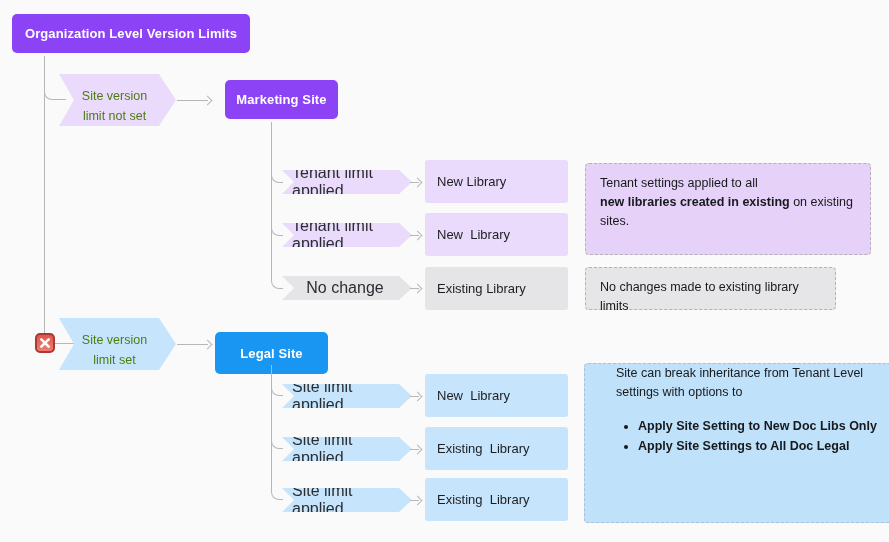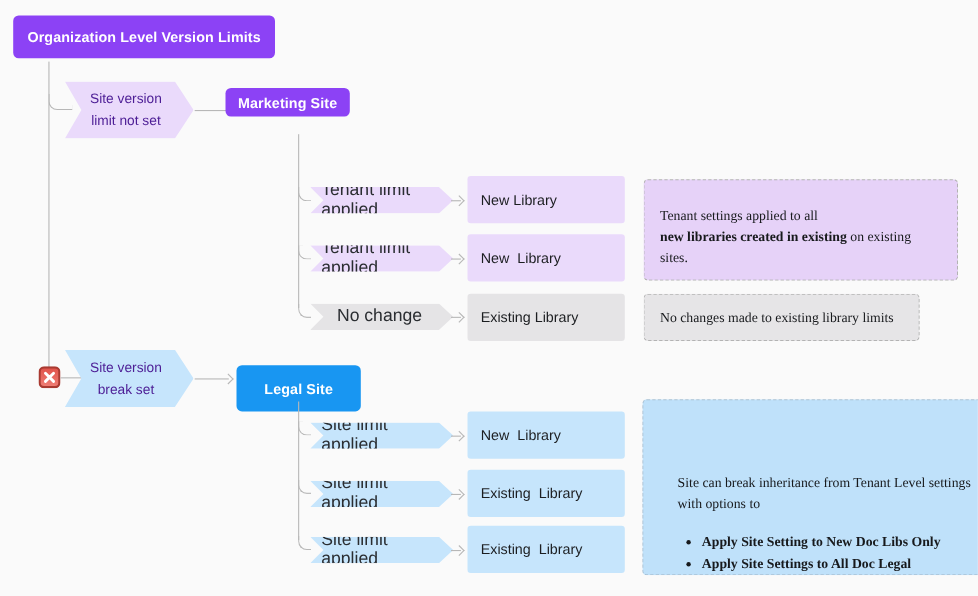--- a/index.html
+++ b/index.html
@@ -13,22 +13,22 @@
   }
   
   .node{
     position:absolute;border-radius:5px;display:flex;align-items:center;justify-content:center;
     color:#fff;font-weight:bold;font-size:13px;letter-spacing:.1px;
   }
   .node.purple{background:var(--purple,#8c42f5);}
   .node.blue{background:var(--blue,#1896f2);}
   
   .chev-big{
-    position:absolute;display:flex;flex-direction:column;align-items:center;justify-content:center;
-    font-size:12.5px;line-height:20px;color:#4c1d95;text-align:center;
+    position:absolute;display:flex;flex-direction:column;align-items:center;justify-content:flex-end;
+    font-size:12.5px;line-height:20px;color:#4d7c0f;text-align:center;
     padding-left:10px;padding-right:16px;box-sizing:border-box;
     clip-path:polygon(0 0, calc(100% - 17px) 0, 100% 50%, calc(100% - 17px) 100%, 0 100%, 15px 50%);
   }
   
   .chev-small{
     position:absolute;display:flex;align-items:center;justify-content:center;
     font-size:16px;color:#2a2d31;box-sizing:border-box;
     padding-left:10px;padding-right:14px;
     clip-path:polygon(0 0, calc(100% - 13px) 0, 100% 50%, calc(100% - 13px) 100%, 0 100%, 12px 50%);
   }
@@ -38,23 +38,22 @@
   
   .lib{
     position:absolute;border-radius:3px;display:flex;align-items:center;
     font-size:13px;color:#1c1e21;padding-left:12px;box-sizing:border-box;white-space:pre;
   }
   
   .note{
     position:absolute;border-radius:4px;box-sizing:border-box;
     font-size:12.5px;line-height:19px;color:#17191c;
     border:1.5px dashed var(--note-border,#b3b3b3);
-    display:flex;flex-direction:column;justify-content:flex-end;
+    display:flex;flex-direction:column;justify-content:flex-start;
     padding:10px 14px;
-    font-family:Liberation Serif, serif;
   }
   .note.purple{background:var(--purple-note,#e6d2f8);}
   .note.gray{background:var(--gray-note,#e6e5e7);}
   .note.blue{background:var(--blue-note,#bfe1fa);border-color:#a9c1d4;}
   .note ul{margin:14px 0 0 0;padding-left:22px;}
   .note li{font-weight:bold;line-height:20px;}
   
   .vline{position:absolute;width:0;border-left:1.5px solid var(--connector,#b7b7b7);}
   .hline{position:absolute;height:0;border-top:1.5px solid var(--connector,#b7b7b7);}
   .elbow{
@@ -81,21 +80,21 @@
   <div class="vline" style="left:44px;top:56px;height:278px;"></div>
   <div class="elbow" style="left:44px;top:85px;width:22px;height:15px;"></div>
 
   <div class="chev-big fill-purple-light" style="left:59px;top:74px;width:117px;height:52px;">
     <span>Site version</span>
     <span>limit not set</span>
   </div>
   <div class="hline" style="left:177px;top:100px;width:31px;"></div>
   <div class="ah" style="left:204px;top:97px;"></div>
 
-  <div class="node purple" style="left:205px;top:80px;width:113px;height:26px;">Marketing Site</div>
+  <div class="node purple" style="left:225px;top:80px;width:113px;height:39px;">Marketing Site</div>
 
   <div class="vline" style="left:271px;top:122px;height:158px;"></div>
   <div class="elbow" style="left:271px;top:170px;width:12px;height:13px;"></div>
   <div class="elbow" style="left:271px;top:223px;width:12px;height:13px;"></div>
   <div class="elbow" style="left:271px;top:276px;width:12px;height:13px;"></div>
 
   <div class="chev-small fill-purple-light" style="left:282px;top:170px;width:130px;height:24px;">Tenant limit applied</div>
   <div class="hline" style="left:410px;top:182px;width:9px;"></div>
   <div class="ah" style="left:414px;top:179px;"></div>
   <div class="lib fill-purple-light" style="left:425px;top:160px;width:143px;height:43px;">New Library</div>
@@ -129,21 +128,21 @@
         </linearGradient>
       </defs>
       <rect x="1" y="1" width="18" height="18" rx="4" fill="url(#xg)" stroke="#a93a31" stroke-width="2"></rect>
       <path d="M6.3 6.3 L13.7 13.7 M13.7 6.3 L6.3 13.7" stroke="#ffffff" stroke-width="2.6" stroke-linecap="round"></path>
     </svg>
   </span>
   <div class="hline" style="left:55px;top:343px;width:26px;"></div>
 
   <div class="chev-big fill-blue-light" style="left:59px;top:318px;width:117px;height:52px;">
     <span>Site version</span>
-    <span>break set</span>
+    <span>limit set</span>
   </div>
   <div class="hline" style="left:177px;top:344px;width:31px;"></div>
   <div class="ah" style="left:204px;top:341px;"></div>
 
   <div class="node blue" style="left:215px;top:332px;width:113px;height:42px;">Legal Site</div>
 
   <div class="vline" style="left:271px;top:365px;height:126px;"></div>
   <div class="elbow" style="left:271px;top:383px;width:12px;height:13px;"></div>
   <div class="elbow" style="left:271px;top:436px;width:12px;height:13px;"></div>
   <div class="elbow" style="left:271px;top:487px;width:12px;height:13px;"></div>

